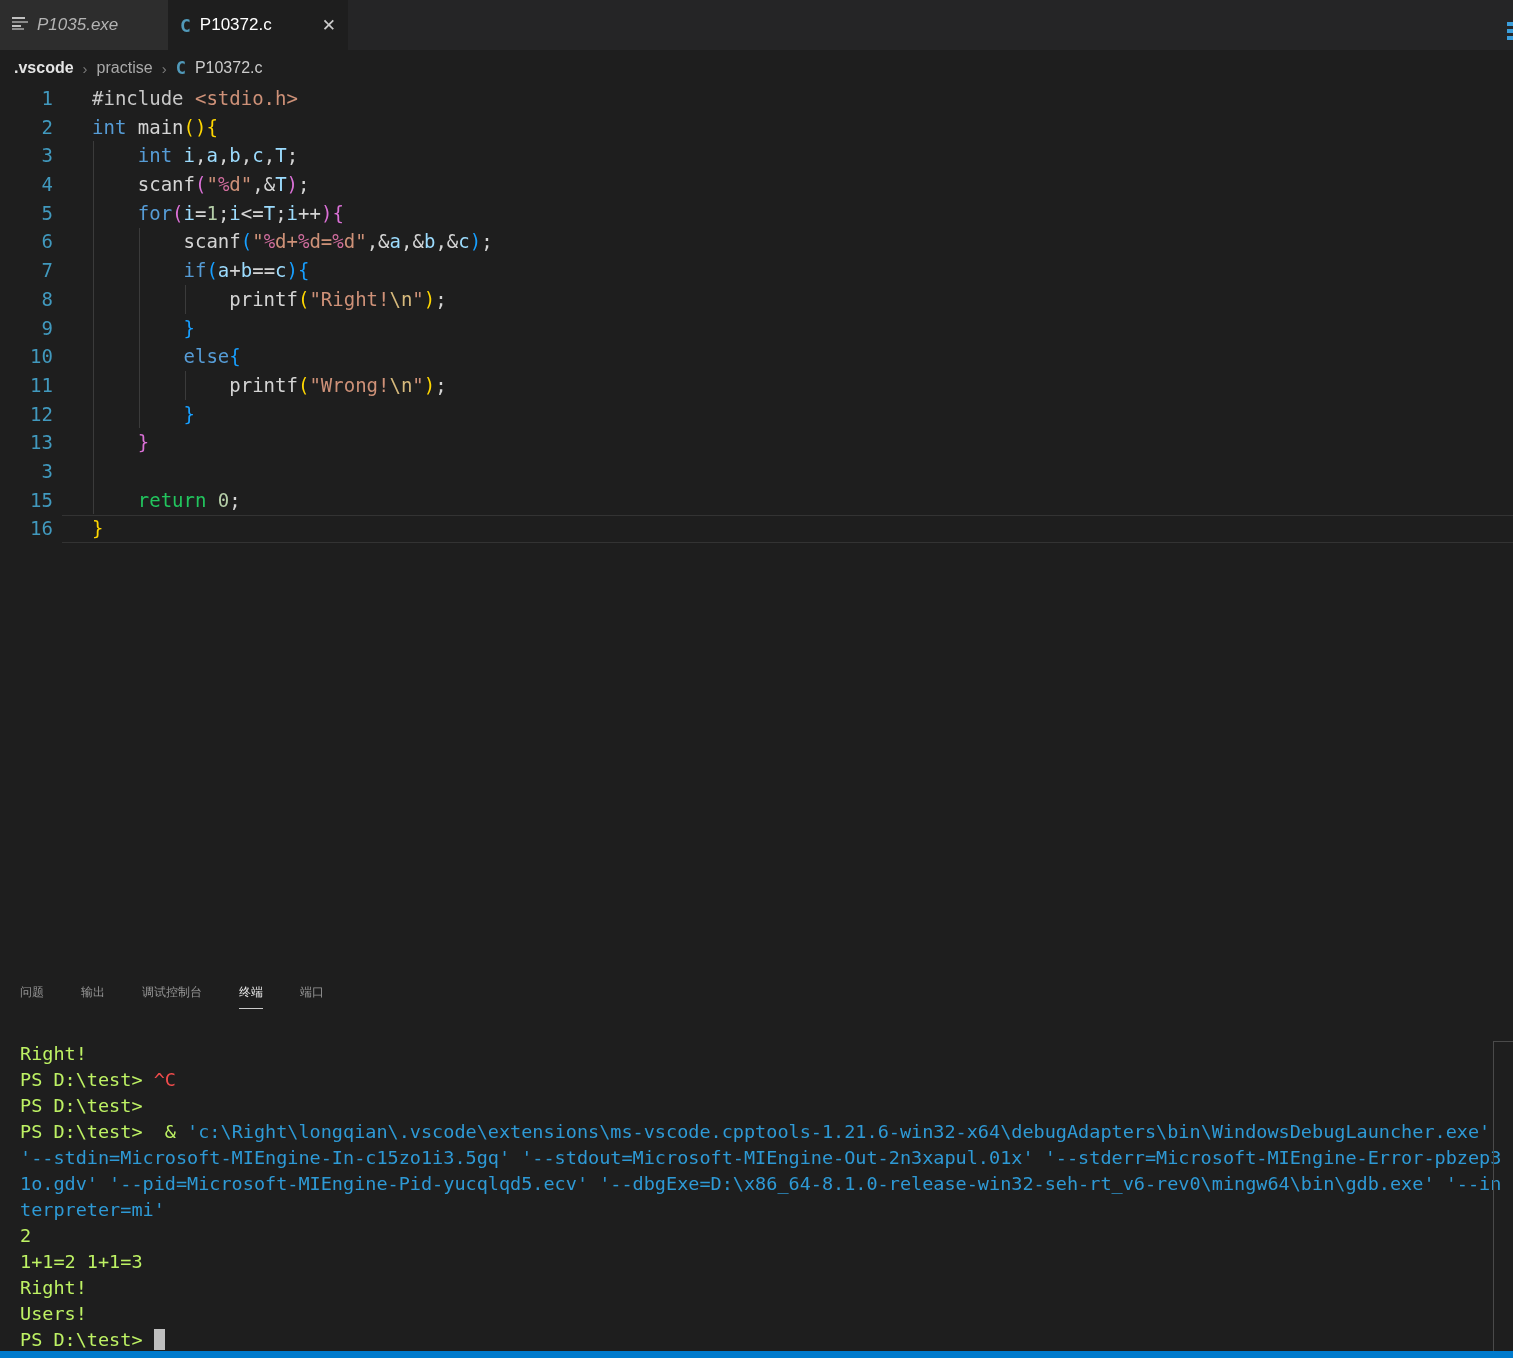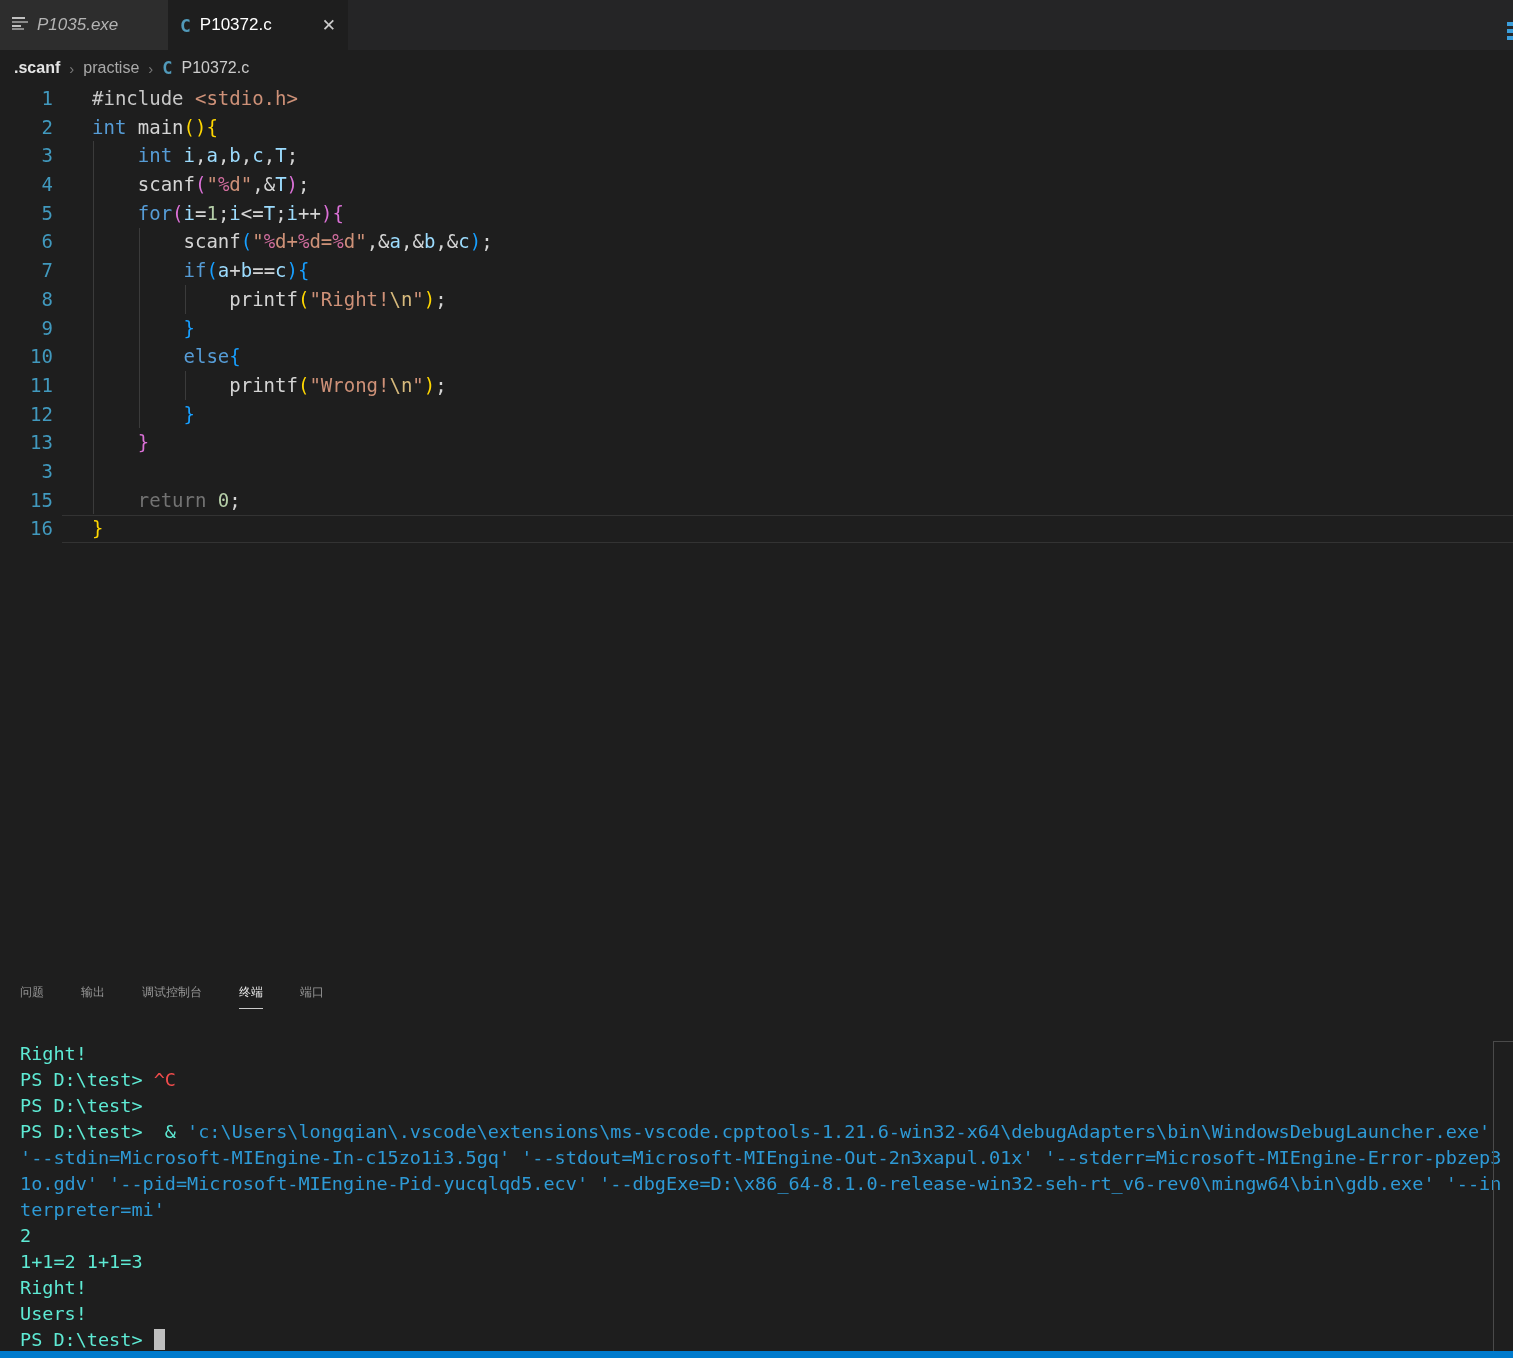--- a/index.html
+++ b/index.html
@@ -39,21 +39,21 @@
 
   
   .panel-tabs { position:absolute; left:20px; top:984px; display:flex; font-size:12px; color:#969696; }
   .panel-tab { margin-right:37px; padding-bottom:7px; cursor:pointer; }
   .panel-tab.active { color:#e7e7e7; border-bottom:1px solid #cccccc; }
 
   
   .terminal { position:absolute; left:20px; top:1041px; width:1470px;
               font-family:"DejaVu Sans Mono", monospace; font-size:18.5px; }
   .term-line { height:26px; line-height:26px; white-space:pre; }
-  .seg-t { color:#5eead4; }
+  .seg-t { color:#bef264; }
   .seg-b { color:#2e9ad6; }
   .seg-r { color:#f14c4c; }
   .term-cursor { display:inline-block; width:11px; height:21px; background:#bfbfbf; vertical-align:-4px; }
   .term-scroll-v { position:absolute; left:1493px; top:1041px; width:1px; height:311px; background:#4a4a4a; }
   .term-scroll-h { position:absolute; left:1493px; top:1041px; width:20px; height:1px; background:#4a4a4a; }
 
   
   .statusbar { position:absolute; left:0; bottom:0; width:100%; height:7px; background:#007acc; }
 </style>
 </head>
@@ -75,21 +75,21 @@
     </div>
     <div class="tab active">
       <span class="c-icon">C</span>
       <span class="tab-label">P10372.c</span>
       <span class="close">✕</span>
     </div>
     <div class="cut-icon"></div>
   </div>
 
   <div class="breadcrumb">
-    <span class="bc-root">.scanf</span>
+    <span class="bc-root">.vscode</span>
     <span class="bc-sep">›</span>
     <span>practise</span>
     <span class="bc-sep">›</span>
     <span class="bc-cicon">C</span>
     <span class="bc-file">P10372.c</span>
   </div>
 
   <div class="editor">
     <div class="cur-line"></div>
     <div class="guide" style="left:93px;  top:57.4px;  height:373px;"></div>
@@ -104,38 +104,38 @@
         <div class="code-line"><div class="gutter">5</div><div class="code-text"><span style="color: rgb(212, 212, 212);">    </span><span style="color: rgb(86, 156, 214);">for</span><span style="color: rgb(218, 112, 214);">(</span><span style="color: rgb(156, 220, 254);">i</span><span style="color: rgb(212, 212, 212);">=</span><span style="color: rgb(181, 206, 168);">1</span><span style="color: rgb(212, 212, 212);">;</span><span style="color: rgb(156, 220, 254);">i</span><span style="color: rgb(212, 212, 212);">&lt;=</span><span style="color: rgb(156, 220, 254);">T</span><span style="color: rgb(212, 212, 212);">;</span><span style="color: rgb(156, 220, 254);">i</span><span style="color: rgb(212, 212, 212);">++</span><span style="color: rgb(218, 112, 214);">)</span><span style="color: rgb(218, 112, 214);">{</span></div></div>
         <div class="code-line"><div class="gutter">6</div><div class="code-text"><span style="color: rgb(212, 212, 212);">        </span><span style="color: rgb(212, 212, 212);">scanf</span><span style="color: rgb(23, 159, 255);">(</span><span style="color: rgb(206, 145, 120);">"</span><span style="color: rgb(209, 109, 158);">%</span><span style="color: rgb(206, 145, 120);">d+</span><span style="color: rgb(209, 109, 158);">%</span><span style="color: rgb(206, 145, 120);">d=</span><span style="color: rgb(209, 109, 158);">%</span><span style="color: rgb(206, 145, 120);">d"</span><span style="color: rgb(212, 212, 212);">,</span><span style="color: rgb(212, 212, 212);">&amp;</span><span style="color: rgb(156, 220, 254);">a</span><span style="color: rgb(212, 212, 212);">,</span><span style="color: rgb(212, 212, 212);">&amp;</span><span style="color: rgb(156, 220, 254);">b</span><span style="color: rgb(212, 212, 212);">,</span><span style="color: rgb(212, 212, 212);">&amp;</span><span style="color: rgb(156, 220, 254);">c</span><span style="color: rgb(23, 159, 255);">)</span><span style="color: rgb(212, 212, 212);">;</span></div></div>
         <div class="code-line"><div class="gutter">7</div><div class="code-text"><span style="color: rgb(212, 212, 212);">        </span><span style="color: rgb(86, 156, 214);">if</span><span style="color: rgb(23, 159, 255);">(</span><span style="color: rgb(156, 220, 254);">a</span><span style="color: rgb(212, 212, 212);">+</span><span style="color: rgb(156, 220, 254);">b</span><span style="color: rgb(212, 212, 212);">==</span><span style="color: rgb(156, 220, 254);">c</span><span style="color: rgb(23, 159, 255);">)</span><span style="color: rgb(23, 159, 255);">{</span></div></div>
         <div class="code-line"><div class="gutter">8</div><div class="code-text"><span style="color: rgb(212, 212, 212);">            </span><span style="color: rgb(212, 212, 212);">printf</span><span style="color: rgb(255, 215, 0);">(</span><span style="color: rgb(206, 145, 120);">"Right!</span><span style="color: rgb(215, 186, 125);">\n</span><span style="color: rgb(206, 145, 120);">"</span><span style="color: rgb(255, 215, 0);">)</span><span style="color: rgb(212, 212, 212);">;</span></div></div>
         <div class="code-line"><div class="gutter">9</div><div class="code-text"><span style="color: rgb(212, 212, 212);">        </span><span style="color: rgb(23, 159, 255);">}</span></div></div>
         <div class="code-line"><div class="gutter">10</div><div class="code-text"><span style="color: rgb(212, 212, 212);">        </span><span style="color: rgb(86, 156, 214);">else</span><span style="color: rgb(23, 159, 255);">{</span></div></div>
         <div class="code-line"><div class="gutter">11</div><div class="code-text"><span style="color: rgb(212, 212, 212);">            </span><span style="color: rgb(212, 212, 212);">printf</span><span style="color: rgb(255, 215, 0);">(</span><span style="color: rgb(206, 145, 120);">"Wrong!</span><span style="color: rgb(215, 186, 125);">\n</span><span style="color: rgb(206, 145, 120);">"</span><span style="color: rgb(255, 215, 0);">)</span><span style="color: rgb(212, 212, 212);">;</span></div></div>
         <div class="code-line"><div class="gutter">12</div><div class="code-text"><span style="color: rgb(212, 212, 212);">        </span><span style="color: rgb(23, 159, 255);">}</span></div></div>
         <div class="code-line"><div class="gutter">13</div><div class="code-text"><span style="color: rgb(212, 212, 212);">    </span><span style="color: rgb(218, 112, 214);">}</span></div></div>
         <div class="code-line"><div class="gutter">3</div><div class="code-text"></div></div>
-        <div class="code-line"><div class="gutter">15</div><div class="code-text"><span style="color: rgb(212, 212, 212);">    </span><span style="color: #737373;">return</span><span style="color: rgb(212, 212, 212);"> </span><span style="color: rgb(181, 206, 168);">0</span><span style="color: rgb(212, 212, 212);">;</span></div></div>
+        <div class="code-line"><div class="gutter">15</div><div class="code-text"><span style="color: rgb(212, 212, 212);">    </span><span style="color: #22c55e;">return</span><span style="color: rgb(212, 212, 212);"> </span><span style="color: rgb(181, 206, 168);">0</span><span style="color: rgb(212, 212, 212);">;</span></div></div>
         <div class="code-line"><div class="gutter">16</div><div class="code-text"><span style="color: rgb(255, 215, 0);">}</span></div></div>
       </div>
   </div>
 
   <div class="panel-tabs" id="panel-tabs">
       <span class="panel-tab">问题</span>
       <span class="panel-tab">输出</span>
       <span class="panel-tab">调试控制台</span>
       <span class="panel-tab active">终端</span>
       <span class="panel-tab">端口</span>
     </div>
 
   <div class="terminal" id="terminal">
       <div class="term-line"><span class="seg-t">Right!</span></div>
       <div class="term-line"><span class="seg-t">PS D:\test&gt; </span><span class="seg-r">^C</span></div>
       <div class="term-line"><span class="seg-t">PS D:\test&gt;</span></div>
-      <div class="term-line"><span class="seg-t">PS D:\test&gt;  &amp; </span><span class="seg-b">'c:\Users\longqian\.vscode\extensions\ms-vscode.cpptools-1.21.6-win32-x64\debugAdapters\bin\WindowsDebugLauncher.exe'</span></div>
+      <div class="term-line"><span class="seg-t">PS D:\test&gt;  &amp; </span><span class="seg-b">'c:\Right\longqian\.vscode\extensions\ms-vscode.cpptools-1.21.6-win32-x64\debugAdapters\bin\WindowsDebugLauncher.exe'</span></div>
       <div class="term-line"><span class="seg-b">'--stdin=Microsoft-MIEngine-In-c15zo1i3.5gq' '--stdout=Microsoft-MIEngine-Out-2n3xapul.01x' '--stderr=Microsoft-MIEngine-Error-pbzep3</span></div>
       <div class="term-line"><span class="seg-b">1o.gdv' '--pid=Microsoft-MIEngine-Pid-yucqlqd5.ecv' '--dbgExe=D:\x86_64-8.1.0-release-win32-seh-rt_v6-rev0\mingw64\bin\gdb.exe' '--in</span></div>
       <div class="term-line"><span class="seg-b">terpreter=mi'</span></div>
       <div class="term-line"><span class="seg-t">2</span></div>
       <div class="term-line"><span class="seg-t">1+1=2 1+1=3</span></div>
       <div class="term-line"><span class="seg-t">Right!</span></div>
       <div class="term-line"><span class="seg-t">Users!</span></div>
       <div class="term-line"><span class="seg-t">PS D:\test&gt; </span><span class="term-cursor"></span></div>
     </div>
   <div class="term-scroll-v"></div>

